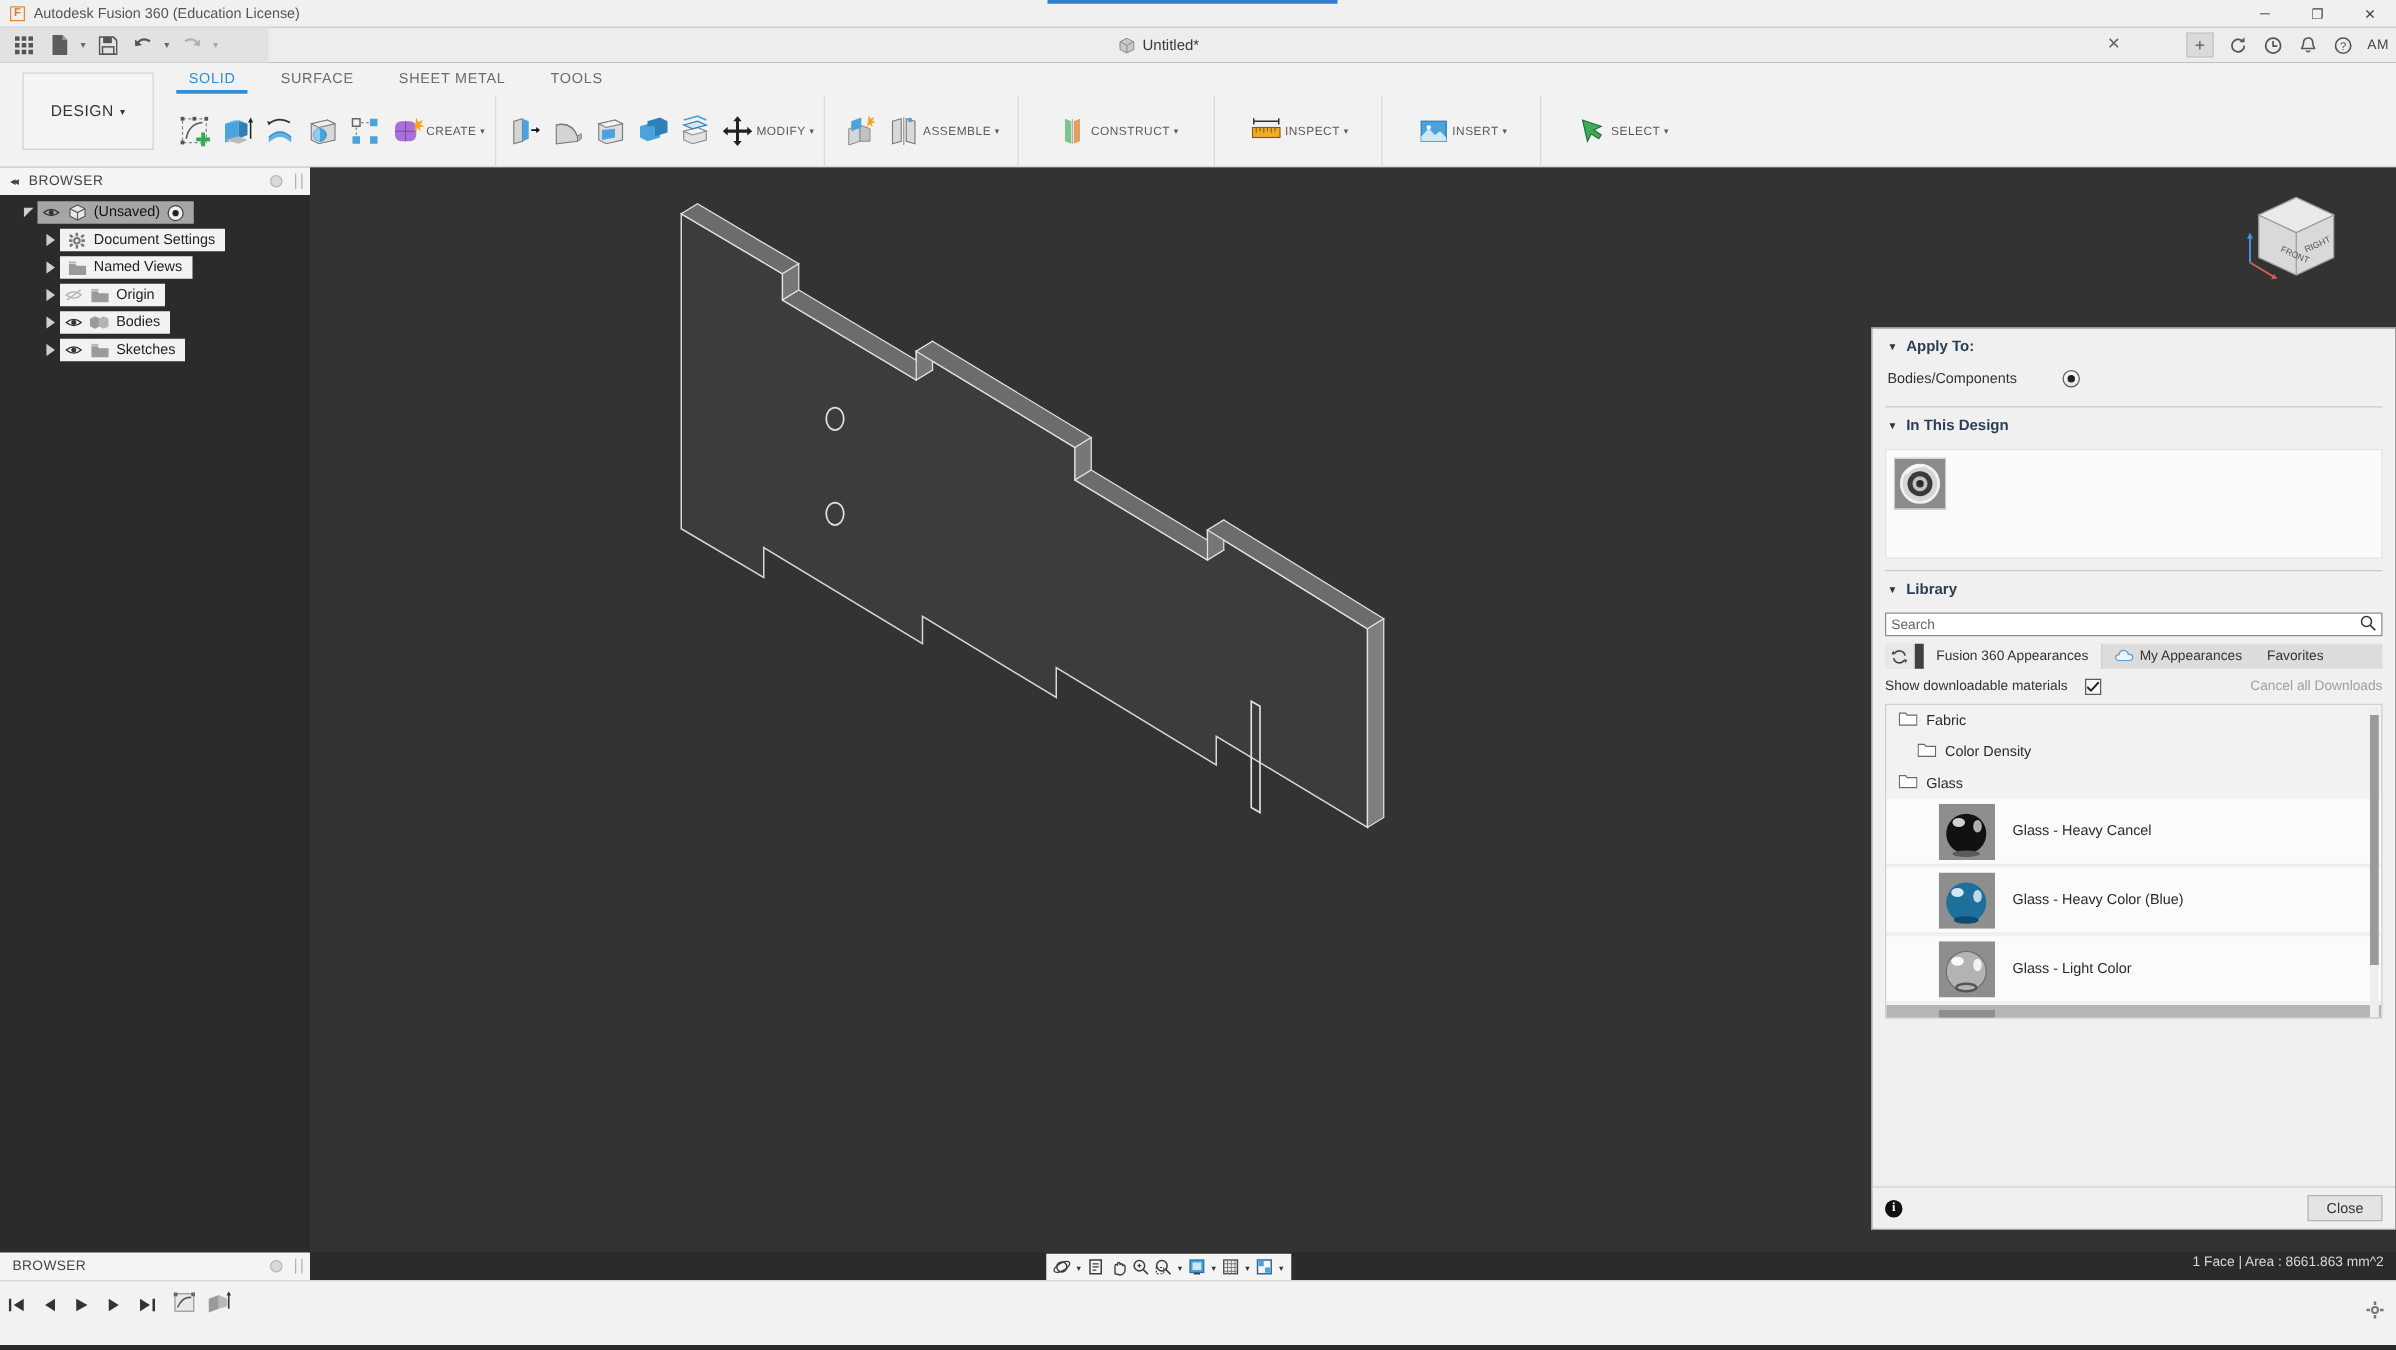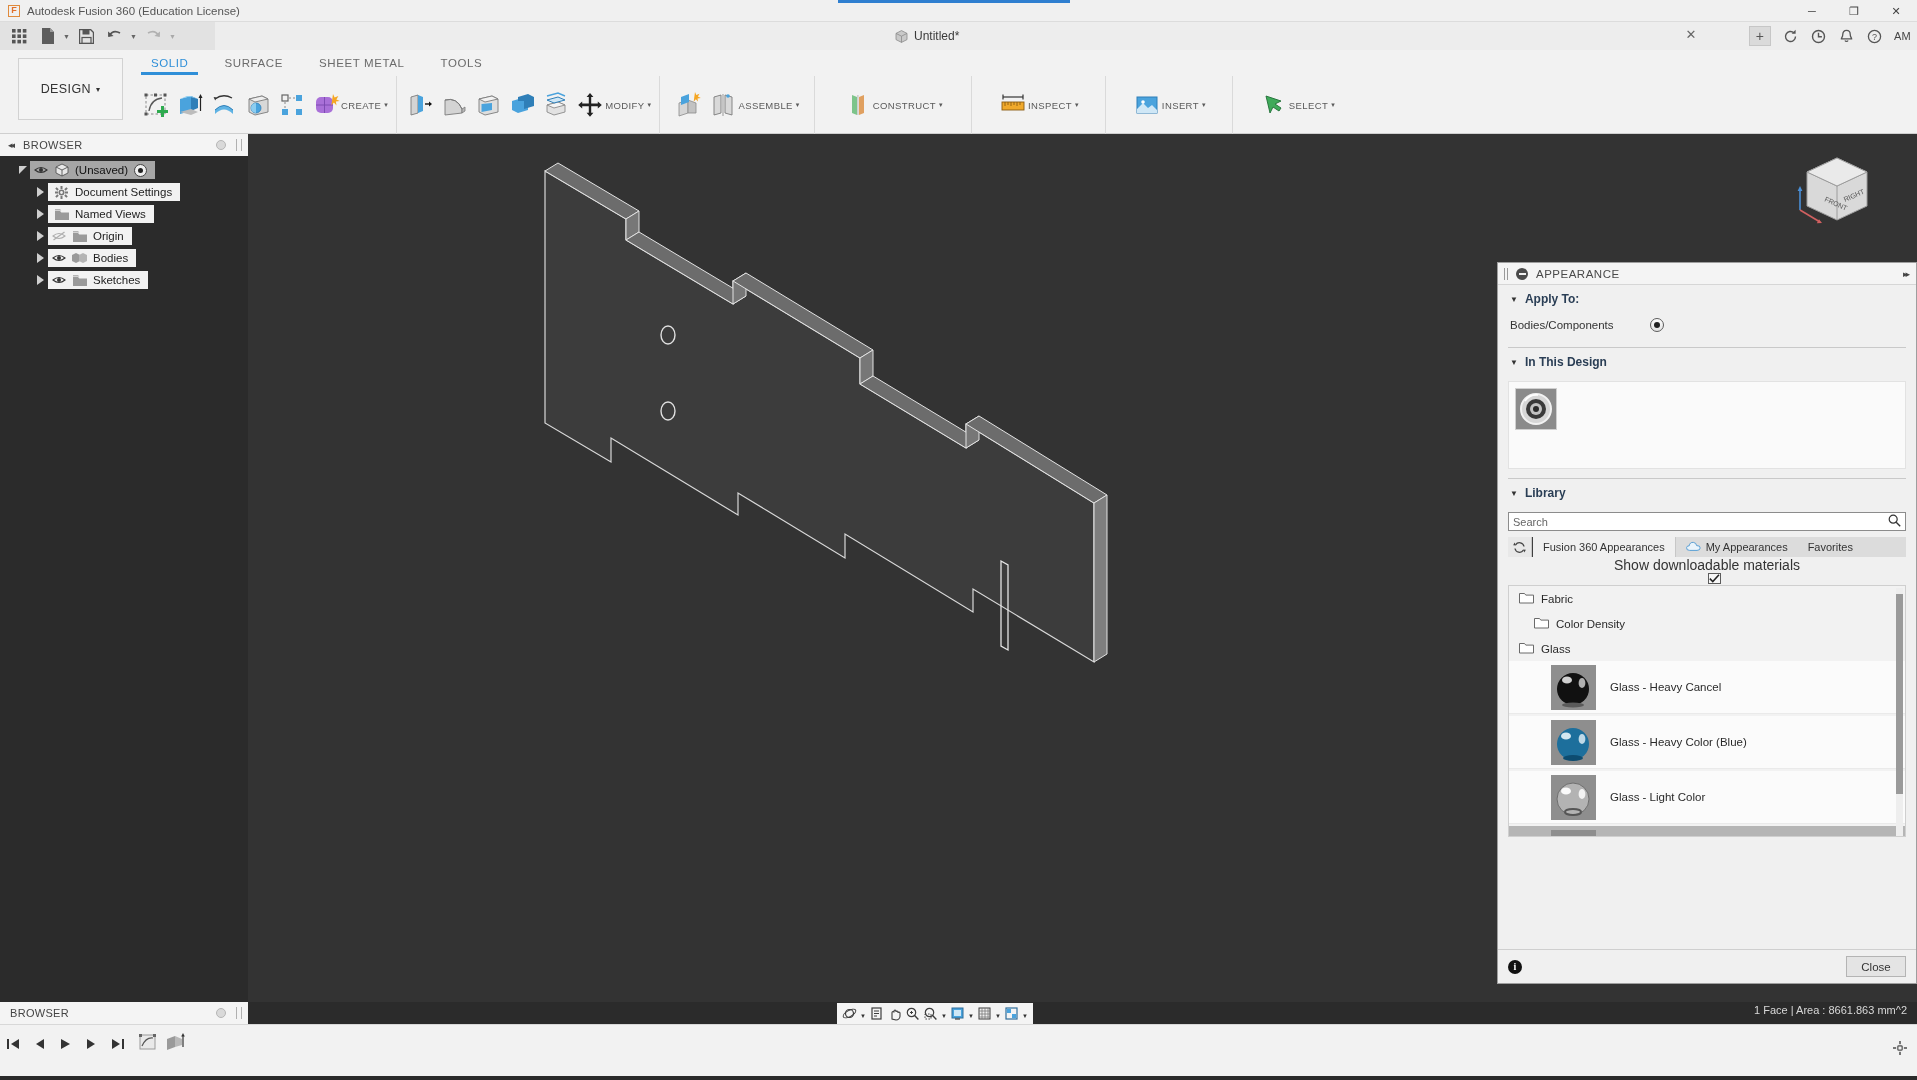--- a/index.html
+++ b/index.html
@@ -202,25 +202,25 @@
   }
   .searchbox .sicon { margin-left:auto; color:#333; }
 
   .libtabs {
     margin:6px 10px 0 10px; height:20px; background:#dcdcdc;
     display:flex; align-items:stretch; font-size:11px; color:#333;
   }
   .refbtn { width:24px; display:flex;align-items:center;justify-content:center;
             background:#e8e8e8; border-right:1px solid #c7c7c7; color:#444; }
   .libtab { display:flex;align-items:center;gap:5px;padding:0 10px; }
-  .libtab.active { background:#f0f0f0; border-left:1px solid #404040;
+  .libtab.active { background:#f0f0f0; border-left:7px solid #404040;
                    border-right:1px solid #c7c7c7; }
   .dl-row {
     margin:0 10px; height:28px; display:flex; align-items:center;
-    font-size:14px; color:#333;flex-direction:column;
+    font-size:11px; color:#333;
   }
   .chk { width:13px;height:13px;border:1px solid #5c5c5c;background:#f7f7f7;
          margin-left:14px; display:flex;align-items:center;justify-content:center;
          color:#222; font-size:10px; line-height:1; }
   .dl-cancel { margin-left:auto; color:#a0a0a0; }
 
   .matlist {
     margin:0 10px; height:252px; background:#f2f2f2; border:1px solid #cfcfcf;
     position:relative; overflow:hidden;
   }
@@ -790,28 +790,20 @@
     </div>
   </div>
 
   <div class="comments">
     <span>BROWSER</span>
     <span class="browser-dot" style="top:6px"></span>
     <span class="browser-grip" style="top:5px"></span>
   </div>
 
   <div class="panel">
-    <div class="panel-head">
-      <span class="pgrip"></span>
-      <span class="pcollapse">
-          <i></i>
-        </span>
-      <span>APPEARANCE</span>
-      <span class="phead-right">▸▸</span>
-    </div>
 
     <div class="sect-title">
       <span class="tri">▼</span>
       <span>Apply To:</span>
     </div>
     <div class="radio-row">
       <span class="lbl">Bodies/Components</span>
       <span class="radio">
           <i></i>
         </span>

